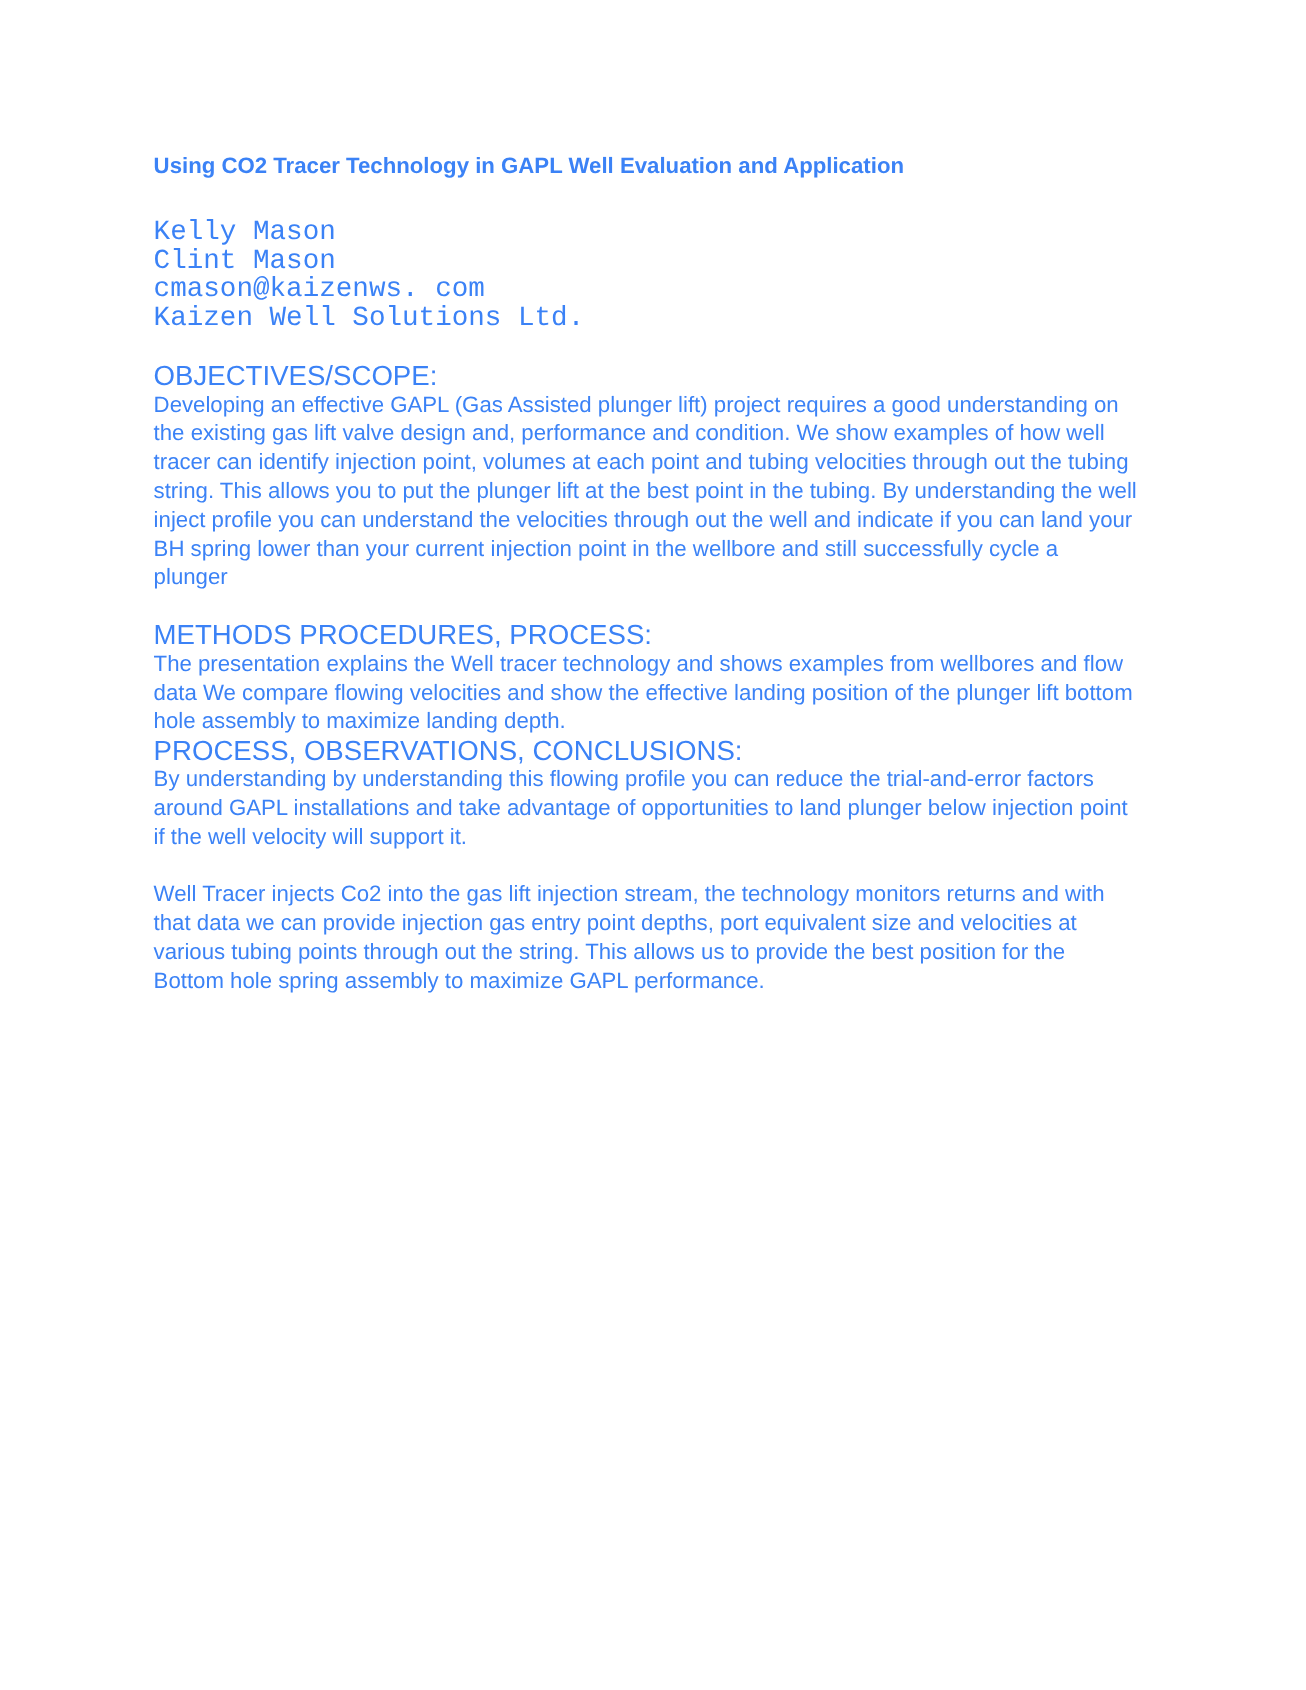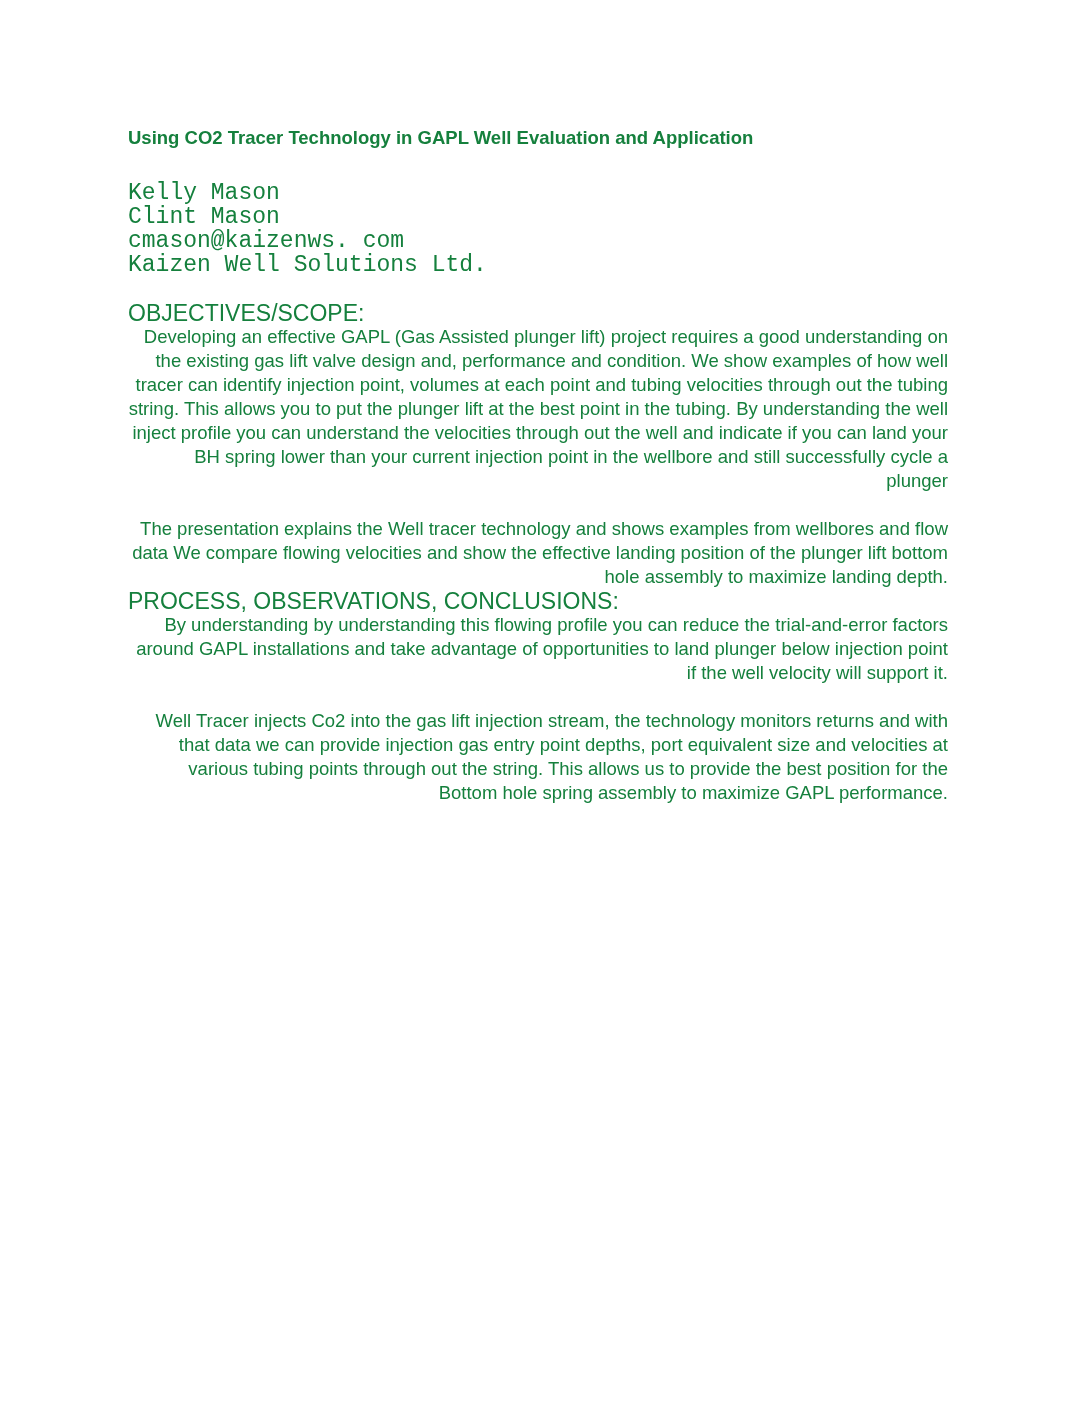--- a/index.html
+++ b/index.html
@@ -8,21 +8,21 @@
     background: #ffffff;
   }
   .page {
     position: relative;
     width: 1076px;
     height: 1408px;
     background: #ffffff;
     box-sizing: border-box;
     padding: 126px 128px 0 128px;
     font-family: "Liberation Sans", sans-serif;
-    color: #15803d;
+    color: #3b82f6;
     overflow: hidden;
   }
   .doc-title {
     font-size: 18.5px;
     line-height: 24px;
     font-weight: 700;
     margin: 0 0 31px 0;
   }
   .author-block {
     margin: 0 0 24px 0;
@@ -42,21 +42,21 @@
   .section-heading {
     font-size: 23px;
     line-height: 24px;
     font-weight: 400;
     margin: 0;
   }
   .section-body {
     font-size: 18.5px;
     line-height: 24px;
     margin: 0;
-    text-align: right;
+    text-align: left;
   }
   .section.first {
     margin-top: 24px;
   }
 </style>
 </head>
 <body>
 
 <div class="page">
 
@@ -68,20 +68,21 @@
     <p class="author-line">cmason@kaizenws. com</p>
     <p class="author-line">Kaizen Well Solutions Ltd.</p>
   </div>
 
   <div class="section first">
     <p class="section-heading">OBJECTIVES/SCOPE:</p>
     <p class="section-body">Developing an effective GAPL (Gas Assisted plunger lift) project requires a good understanding on the existing gas lift valve design and, performance and condition. We show examples of how well tracer can identify injection point, volumes at each point and tubing velocities through out the tubing string. This allows you to put the plunger lift at the best point in the tubing. By understanding the well inject profile you can understand the velocities through out the well and indicate if you can land your BH spring lower than your current injection point in the wellbore and still successfully cycle a plunger</p>
   </div>
 
   <div class="section">
+    <p class="section-heading">METHODS PROCEDURES, PROCESS:</p>
     <p class="section-body">The presentation explains the Well tracer technology and shows examples from wellbores and flow data We compare flowing velocities and show the effective landing position of the plunger lift bottom hole assembly to maximize landing depth.</p>
   </div>
 
   <div class="section no-gap">
     <p class="section-heading">PROCESS, OBSERVATIONS, CONCLUSIONS:</p>
     <p class="section-body">By understanding by understanding this flowing profile you can reduce the trial-and-error factors around GAPL installations and take advantage of opportunities to land plunger below injection point if the well velocity will support it.</p>
   </div>
 
   <div class="section">
     <p class="section-body">Well Tracer injects Co2 into the gas lift injection stream, the technology monitors returns and with that data we can provide injection gas entry point depths, port equivalent size and velocities at various tubing points through out the string. This allows us to provide the best position for the Bottom hole spring assembly to maximize GAPL performance.</p>

